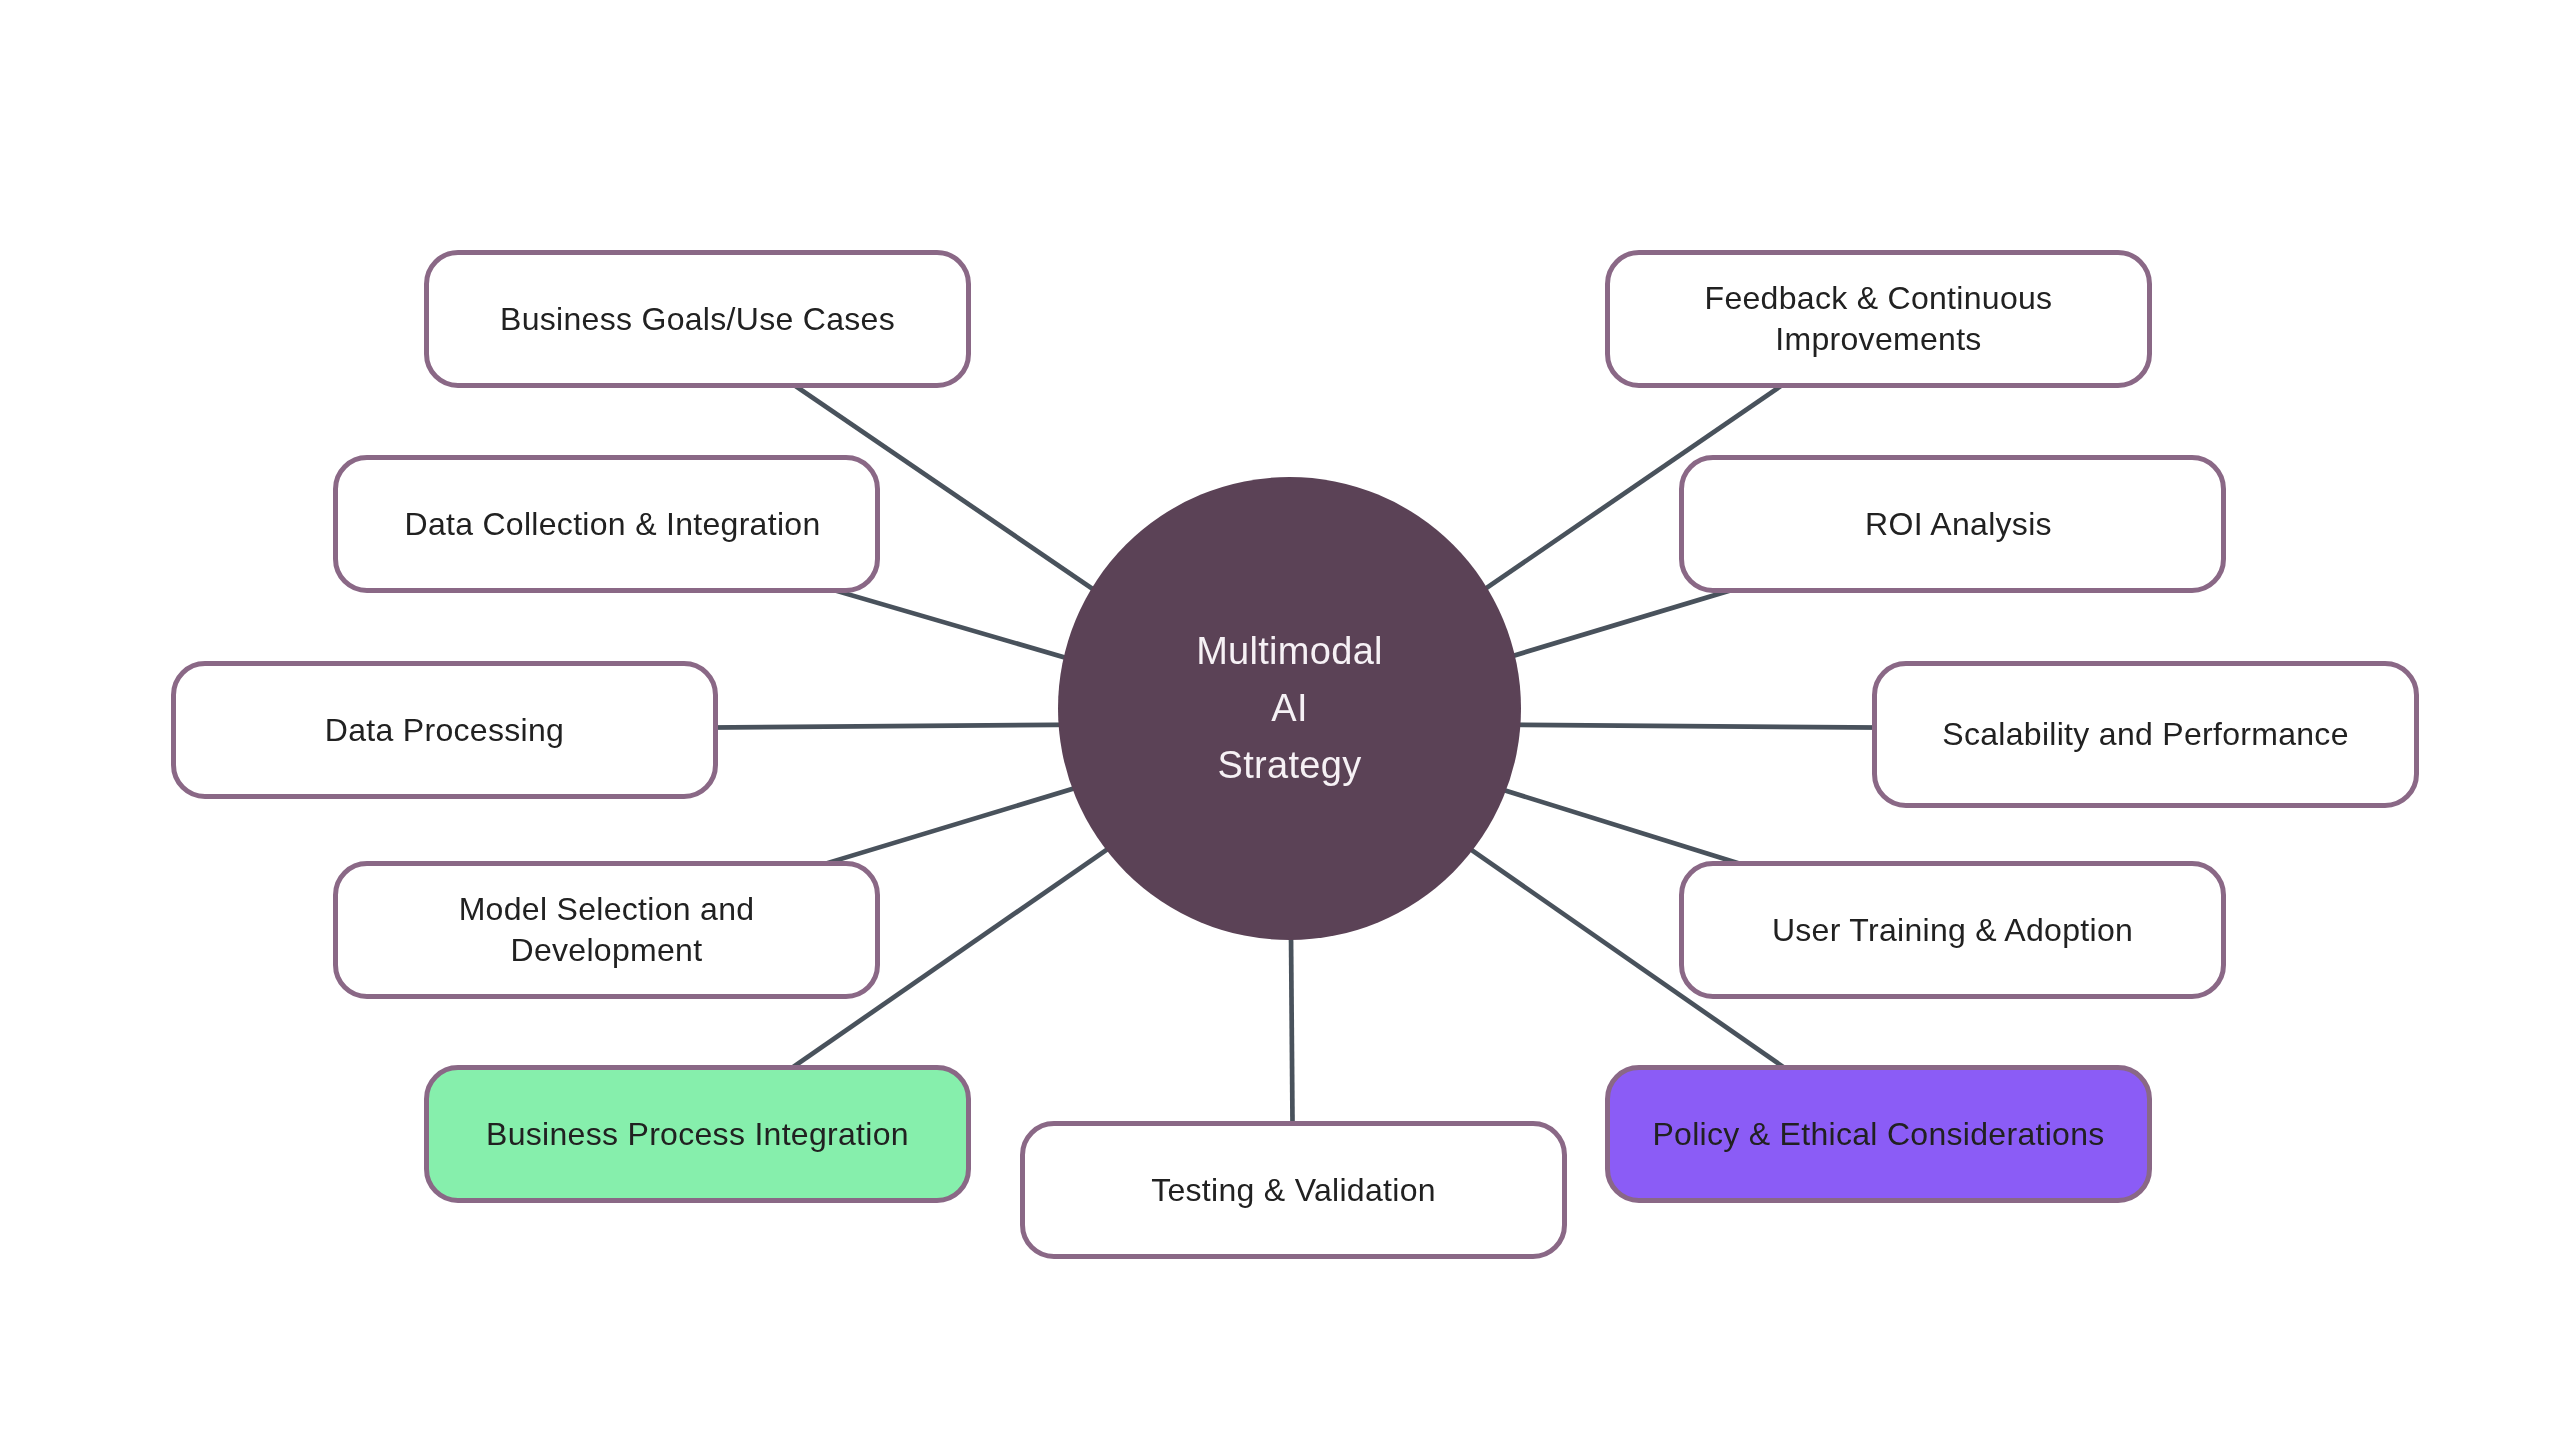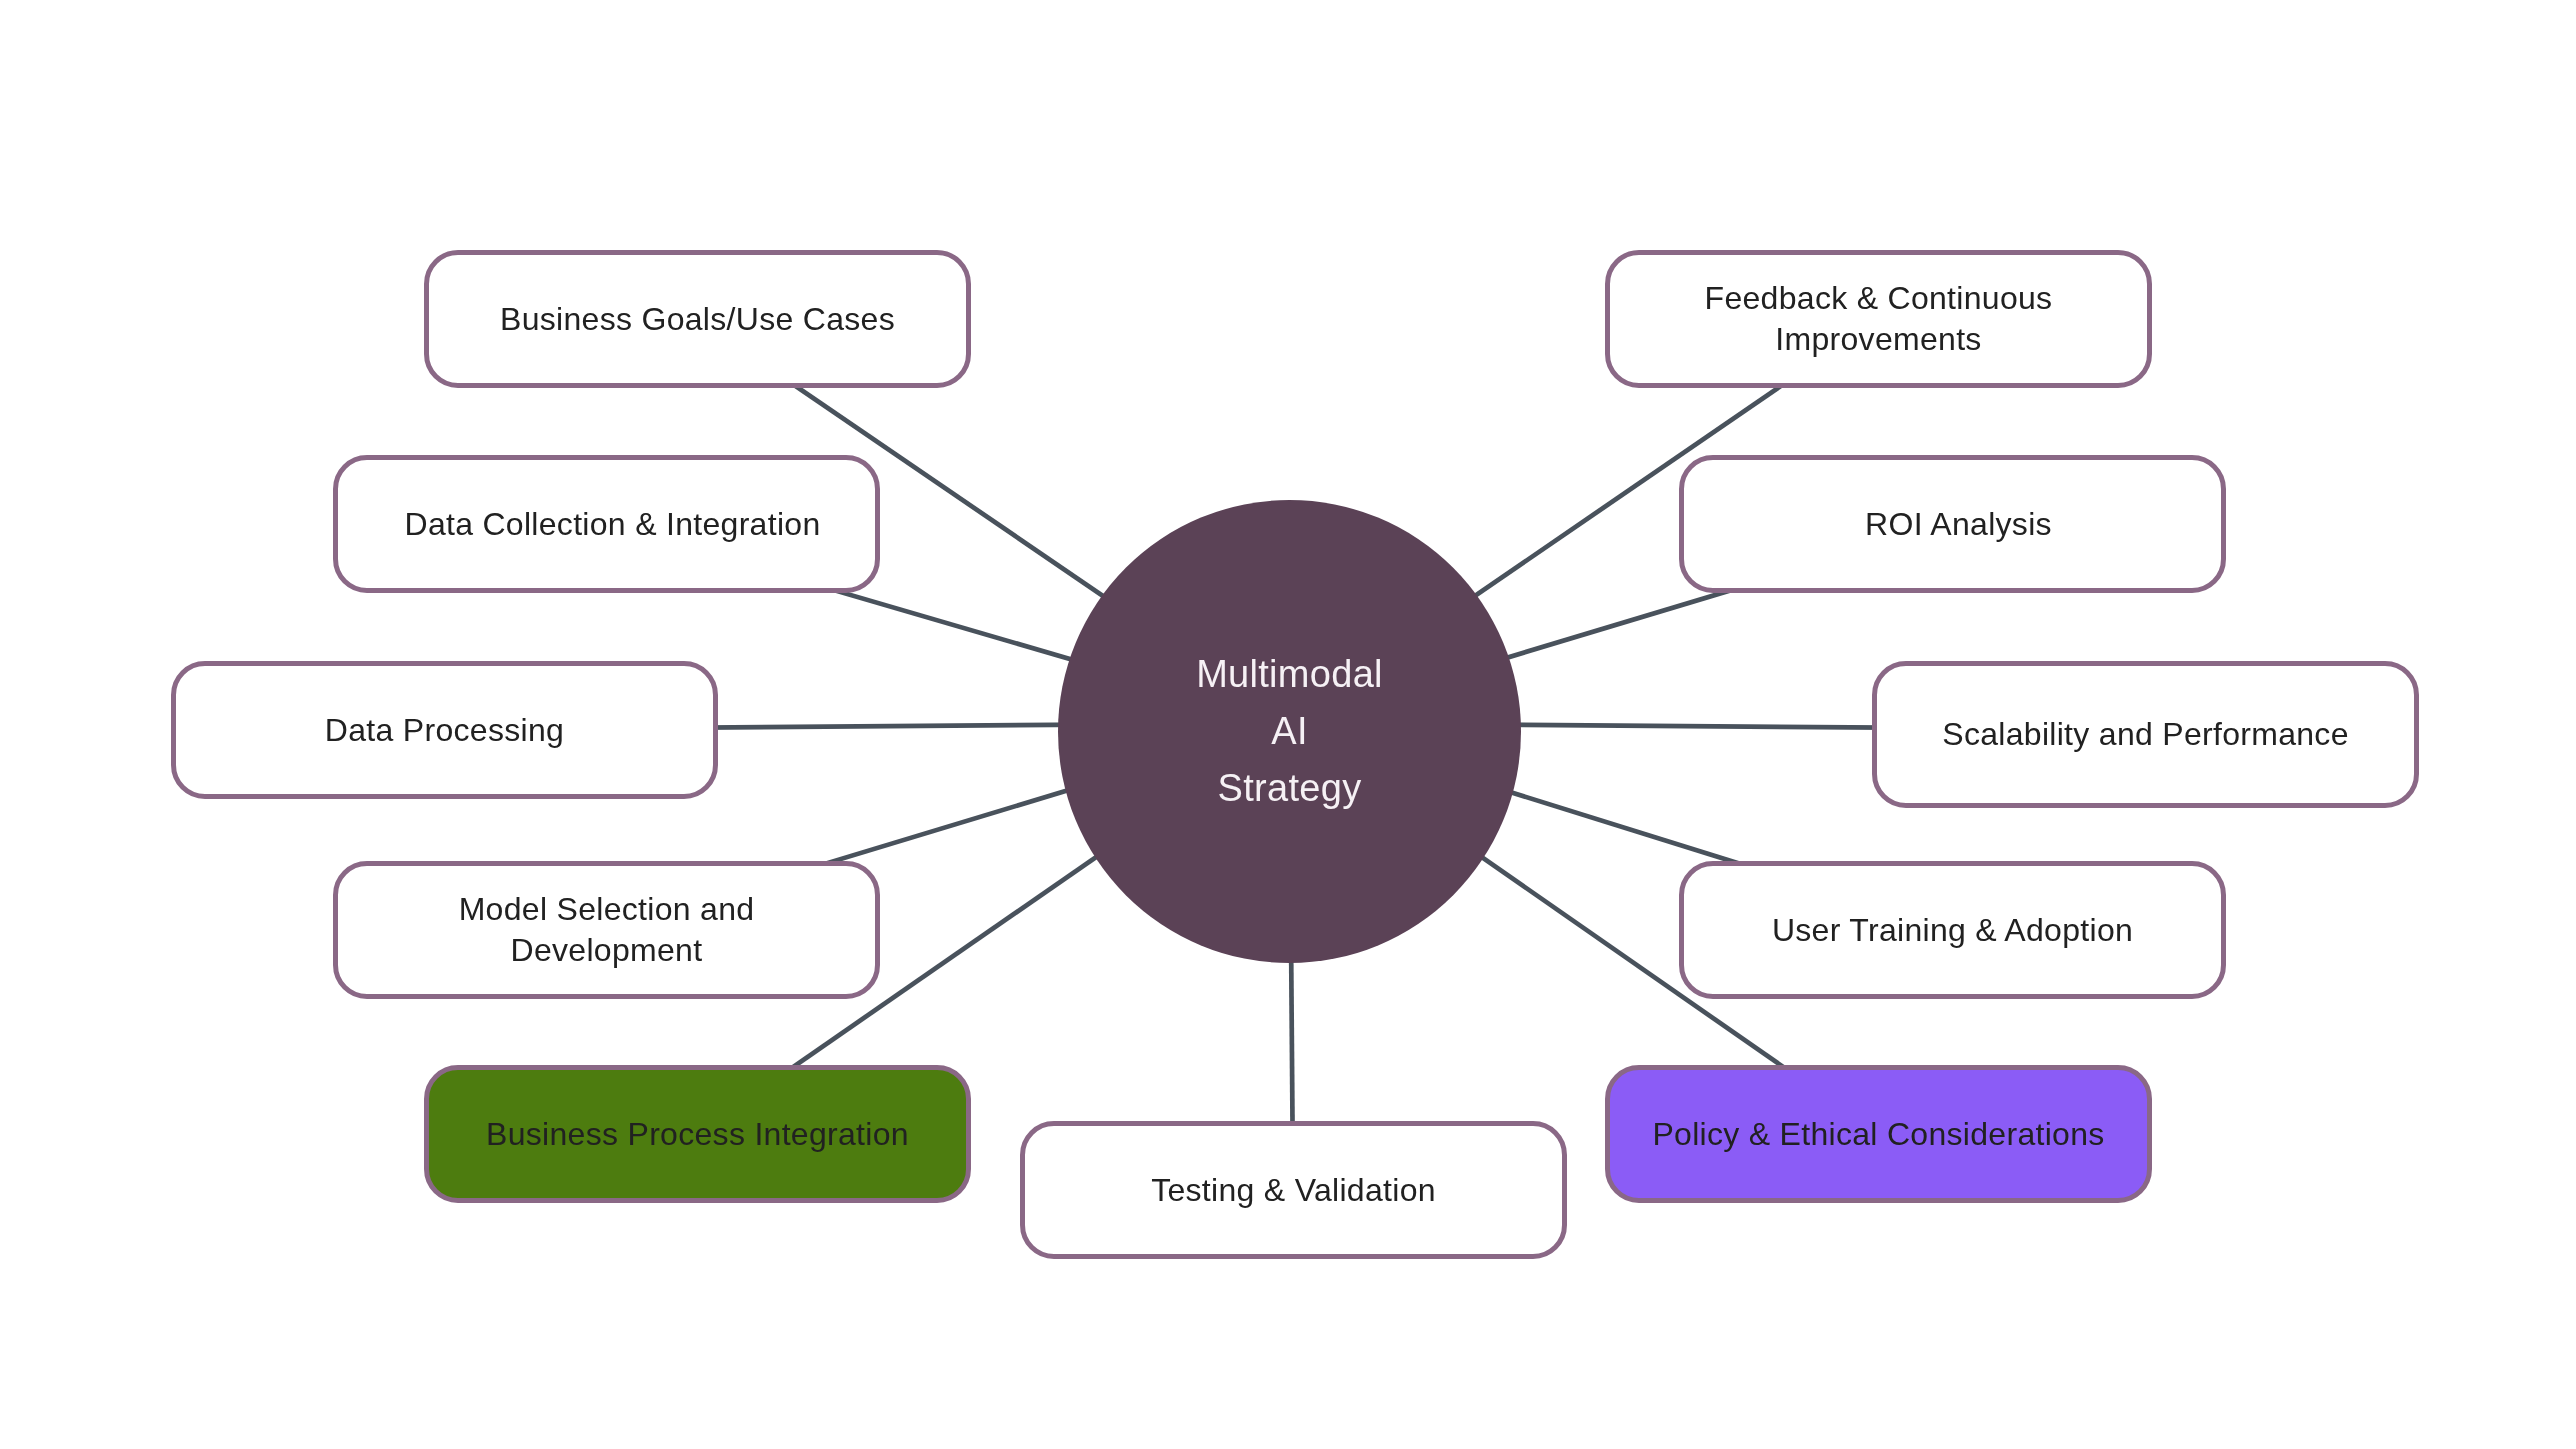--- a/index.html
+++ b/index.html
@@ -74,31 +74,31 @@
       <line x1="1922" y1="1078" x2="2910.5" y2="1386.5" stroke="#49525c" stroke-width="7"></line>
       <line x1="1922" y1="1078" x2="2800.5" y2="1689.5" stroke="#49525c" stroke-width="7"></line>
     </svg>
 
   <div id="nodes">
       <div class="node-box" style="left: 424px; top: 250px; width: 547px; height: 138px; background: rgb(255, 255, 255); border-color: rgb(138, 104, 134); border-width: 5.4px; border-radius: 34px; color: rgb(33, 33, 33);">Business Goals/Use Cases</div>
       <div class="node-box" style="left: 333px; top: 455px; width: 547px; height: 138px; background: rgb(255, 255, 255); border-color: rgb(138, 104, 134); border-width: 5.4px; border-radius: 34px; color: rgb(33, 33, 33); padding-left: 12px;">Data Collection &amp; Integration</div>
       <div class="node-box" style="left: 171px; top: 661px; width: 547px; height: 138px; background: rgb(255, 255, 255); border-color: rgb(138, 104, 134); border-width: 5.4px; border-radius: 34px; color: rgb(33, 33, 33);">Data Processing</div>
       <div class="node-box" style="left: 333px; top: 861px; width: 547px; height: 138px; background: rgb(255, 255, 255); border-color: rgb(138, 104, 134); border-width: 5.4px; border-radius: 34px; color: rgb(33, 33, 33);">Model Selection and
 Development</div>
-      <div class="node-box" style="left: 424px; top: 1065px; width: 547px; height: 138px; background: #4d7c0f; border-color: rgb(138, 104, 134); border-width: 5.4px; border-radius: 34px; color: rgb(33, 33, 33);">Business Process Integration</div>
+      <div class="node-box" style="left: 424px; top: 1065px; width: 547px; height: 138px; background: #86efac; border-color: rgb(138, 104, 134); border-width: 5.4px; border-radius: 34px; color: rgb(33, 33, 33);">Business Process Integration</div>
       <div class="node-box" style="left: 1020px; top: 1121px; width: 547px; height: 138px; background: rgb(255, 255, 255); border-color: rgb(138, 104, 134); border-width: 5.4px; border-radius: 34px; color: rgb(33, 33, 33);">Testing &amp; Validation</div>
       <div class="node-box" style="left: 1605px; top: 250px; width: 547px; height: 138px; background: rgb(255, 255, 255); border-color: rgb(138, 104, 134); border-width: 5.4px; border-radius: 34px; color: rgb(33, 33, 33);">Feedback &amp; Continuous
 Improvements</div>
       <div class="node-box" style="left: 1679px; top: 455px; width: 547px; height: 138px; background: rgb(255, 255, 255); border-color: rgb(138, 104, 134); border-width: 5.4px; border-radius: 34px; color: rgb(33, 33, 33); padding-left: 12px;">ROI Analysis</div>
       <div class="node-box" style="left: 1872px; top: 661px; width: 547px; height: 147px; background: rgb(255, 255, 255); border-color: rgb(138, 104, 134); border-width: 5.4px; border-radius: 34px; color: rgb(33, 33, 33);">Scalability and Performance</div>
       <div class="node-box" style="left: 1679px; top: 861px; width: 547px; height: 138px; background: rgb(255, 255, 255); border-color: rgb(138, 104, 134); border-width: 5.4px; border-radius: 34px; color: rgb(33, 33, 33);">User Training &amp; Adoption</div>
       <div class="node-box" style="left: 1605px; top: 1065px; width: 547px; height: 138px; background: #8b5cf6; border-color: rgb(138, 104, 134); border-width: 5.4px; border-radius: 34px; color: rgb(33, 33, 33);">Policy &amp; Ethical Considerations</div>
     </div>
 
-  <div id="center" class="center-circle" style="left: 1058px; top: 500px; width: 463px; height: 463px; background: rgb(91, 66, 86);">
+  <div id="center" class="center-circle" style="left: 1058px; top: 477px; width: 463px; height: 463px; background: rgb(91, 66, 86);">
     <div class="center-label" style="color: rgb(246, 241, 245);">
       <span>Multimodal</span>
       <span>AI</span>
       <span>Strategy</span>
     </div>
   </div>
 </div>
 
 
 </body></html>

